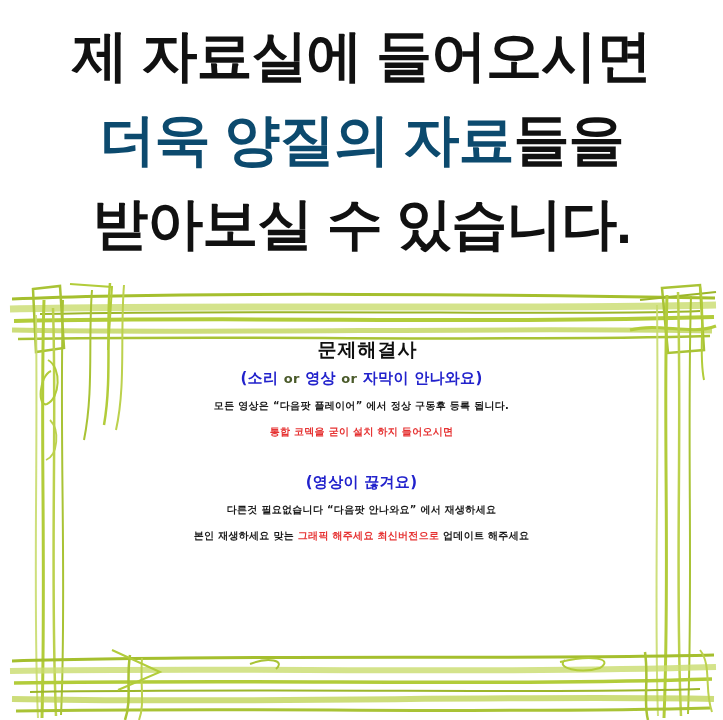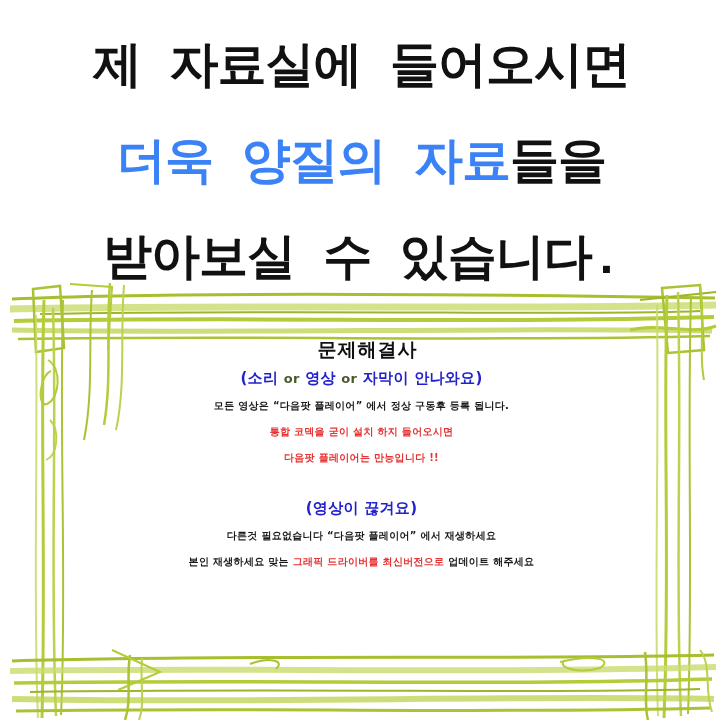--- a/index.html
+++ b/index.html
@@ -1,24 +1,24 @@
 <!DOCTYPE html>
 <html lang="ko"><head>
 <meta charset="utf-8">
 <style>
   html,body{margin:0;padding:0;background:#ffffff;}
   body{width:723px;height:720px;position:relative;overflow:hidden;
        font-family:"DejaVu Sans","Liberation Sans",sans-serif;}
 
   
   .headline{position:absolute;top:14px;left:0;width:723px;text-align:center;}
-  .headline p{margin:12px;font-family:Liberation Mono, monospace;
-              font-size:49px;font-weight:600;line-height:84px;color:#111111;
+  .headline p{margin:0;font-family:Liberation Sans, sans-serif;
+              font-size:56px;font-weight:600;line-height:84px;color:#111111;
               letter-spacing:-1px;white-space:nowrap;}
-  .headline .hl-blue{color:#3b82f6;}
+  .headline .hl-blue{color:#0c4a6e;}
 
   
   .frame-svg{position:absolute;left:0;top:0;width:723px;height:720px;pointer-events:none;}
 
   
   .notice-content{position:absolute;left:0;top:335px;width:723px;text-align:center;}
   .notice-content p{margin:0;font-size:10px;font-weight:bold;color:#1a1a1a;
                     height:26px;line-height:26px;letter-spacing:0.3px;white-space:nowrap;}
   .n-title{font-size:19px !important;height:28px !important;line-height:28px !important;
            letter-spacing:1px !important;color:#111111 !important;padding-left:12px;}
@@ -86,20 +86,19 @@
   <path d="M700 650 C 712 665, 704 690, 712 712" stroke="#bcd14d" stroke-width="2"></path>
 </svg>
 
 <div class="notice-content">
   <p class="n-title">문제해결사</p>
 
   <p class="n-sub"><span>(소리 </span><span class="or-word">or</span><span> 영상 </span><span class="or-word">or</span><span> 자막이 안나와요)</span></p>
 
   <p>모든 영상은  “다음팟 플레이어”  에서 정상 구동후 등록 됩니다.</p>
   <p class="n-red">통합 코덱을 굳이 설치 하지 들어오시면</p>
-  <p class="n-red">다음팟 플레이어는 만능입니다 !!</p>
 
   <p class="spacer"></p>
 
   <p class="n-sub">(영상이 끊겨요)</p>
-  <p>다른것 필요없습니다  “다음팟 플레이어” 에서 재생하세요</p>
-  <p><span>본인 재생하세요 맞는 </span><span class="red-part">그래픽 드라이버를 최신버전으로</span><span> 업데이트 해주세요</span></p>
+  <p>다른것 필요없습니다  “다음팟 안나와요” 에서 재생하세요</p>
+  <p><span>본인 재생하세요 맞는 </span><span class="red-part">그래픽 해주세요 최신버전으로</span><span> 업데이트 해주세요</span></p>
 </div>
 
 </body></html>

